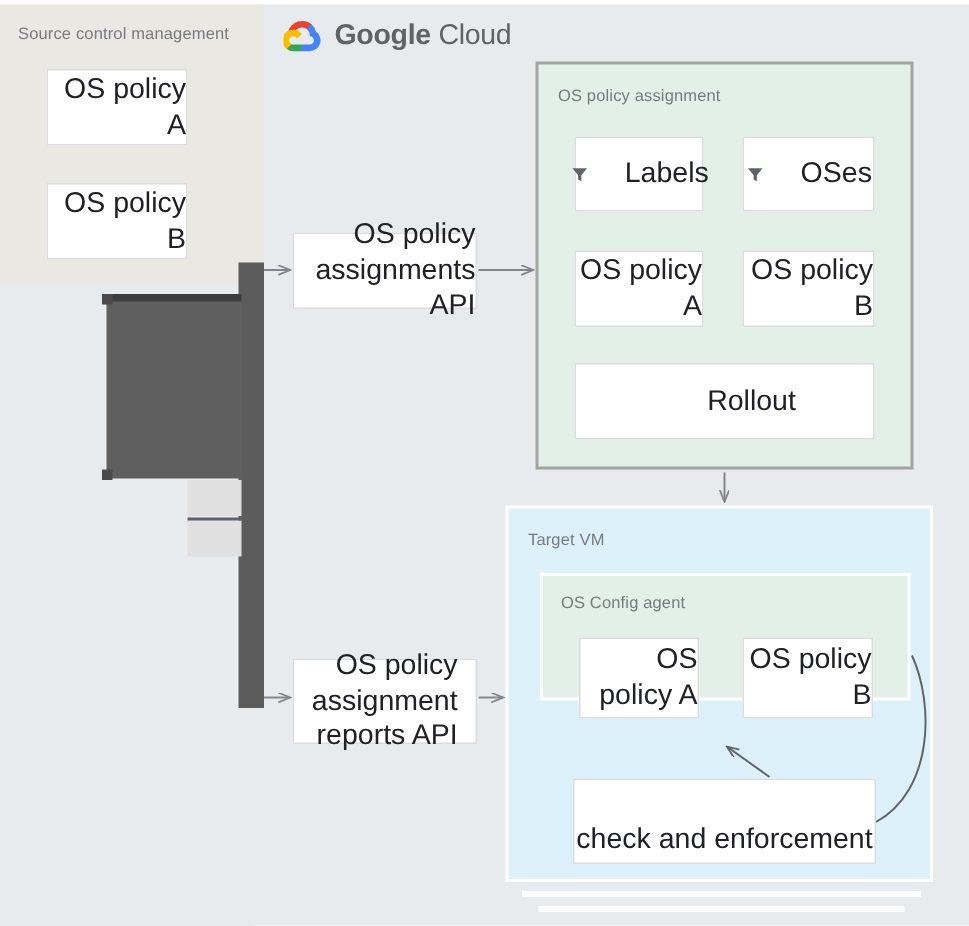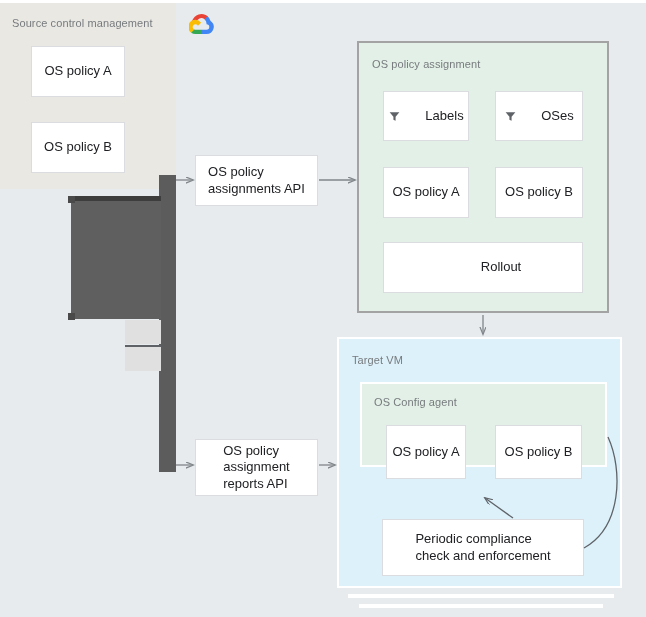--- a/index.html
+++ b/index.html
@@ -69,22 +69,22 @@
 
   
   .box {
     position: absolute;
     box-sizing: border-box;
     background: #ffffff;
     border: 1px solid #dadcdf;
     display: flex;
     align-items: center;
     justify-content: center;
-    text-align: left;
-    font-size: 13px;
+    text-align: right;
+    font-size: 19px;
     color: #202124;
     line-height: 1.25;
   }
   .box.icon-box {
     gap: 24px;
     justify-content: center;
   }
   
   .box-policy-a-scm { left: 31px; top: 46px; width: 94px; height: 51px; }
   .box-policy-b-scm { left: 31px; top: 122px; width: 94px; height: 51px; }
@@ -182,20 +182,21 @@
 
   <div style="position:absolute; left:189px; top:13px; display:flex; align-items:center; gap:9px;">
     <span class="icon">
       <svg width="25" height="22" viewBox="0 0 50 44">
         <path d="M31.3 12.6l1.6.02 4.4-4.4.2-1.9A19.8 19.8 0 0 0 6.1 16.0a2.4 2.4 0 0 1 1.5-.1l8.8-1.45s.45-.74.68-.7a11 11 0 0 1 14.2-1.15z" fill="#ea4335"></path>
         <path d="M43.2 16a19.8 19.8 0 0 0-5.97-9.62l-6.2 6.2a11 11 0 0 1 4.03 8.72v1.1a5.5 5.5 0 0 1 0 11h-11l-1.1 1.12v6.6l1.1 1.05h11a14.3 14.3 0 0 0 8.14-26.1z" fill="#4285f4"></path>
         <path d="M12.9 42.2h11v-8.8h-11a5.4 5.4 0 0 1-2.26-.5l-1.56.49-4.44 4.4-.39 1.5a14.2 14.2 0 0 0 8.65 2.9z" fill="#34a853"></path>
         <path d="M12.9 13.6A14.3 14.3 0 0 0 4.26 39.3l6.38-6.38a5.5 5.5 0 1 1 7.28-7.28l6.38-6.38A14.25 14.25 0 0 0 12.9 13.6z" fill="#fbbc04"></path>
       </svg>
     </span>
+    <span style="font-size:19px; color:#5f6368; letter-spacing:-0.2px;"><b style="font-weight:700; color:#5f6368;">Google</b><span style="padding-left:5px; font-weight:400;">Cloud</span></span>
   </div>
 
   <div class="bus-vert"></div>
   <div class="bus-block"></div>
   <div class="bus-block-top"></div>
   <div class="bus-notch-tl"></div>
   <div class="bus-notch-bl"></div>
   <div class="gray-block-1"></div>
   <div class="gray-block-2"></div>
   <div class="user-connector"></div>
@@ -241,21 +242,21 @@
   <div class="panel panel-vm">
     <div class="panel-label" style="left:13px; top:15px;">Target VM</div>
   </div>
   <div class="panel panel-agent">
     <div class="panel-label" style="left:12px; top:12px;">OS Config agent</div>
   </div>
   <div class="box box-pol-a-ag">OS policy A</div>
   <div class="box box-pol-b-ag">OS policy B</div>
   <div class="box box-periodic">
     <span>
-      <span>Periodic compliance</span><br>
+      <br>
       <span>check and enforcement</span>
     </span>
   </div>
 
   <div class="sheet sheet1"></div>
   <div class="sheet sheet2"></div>
 
   <svg id="arrows">
     <defs>
       <marker id="ah" markerWidth="9" markerHeight="9" refX="7.5" refY="3.2" orient="auto" markerUnits="userSpaceOnUse">

